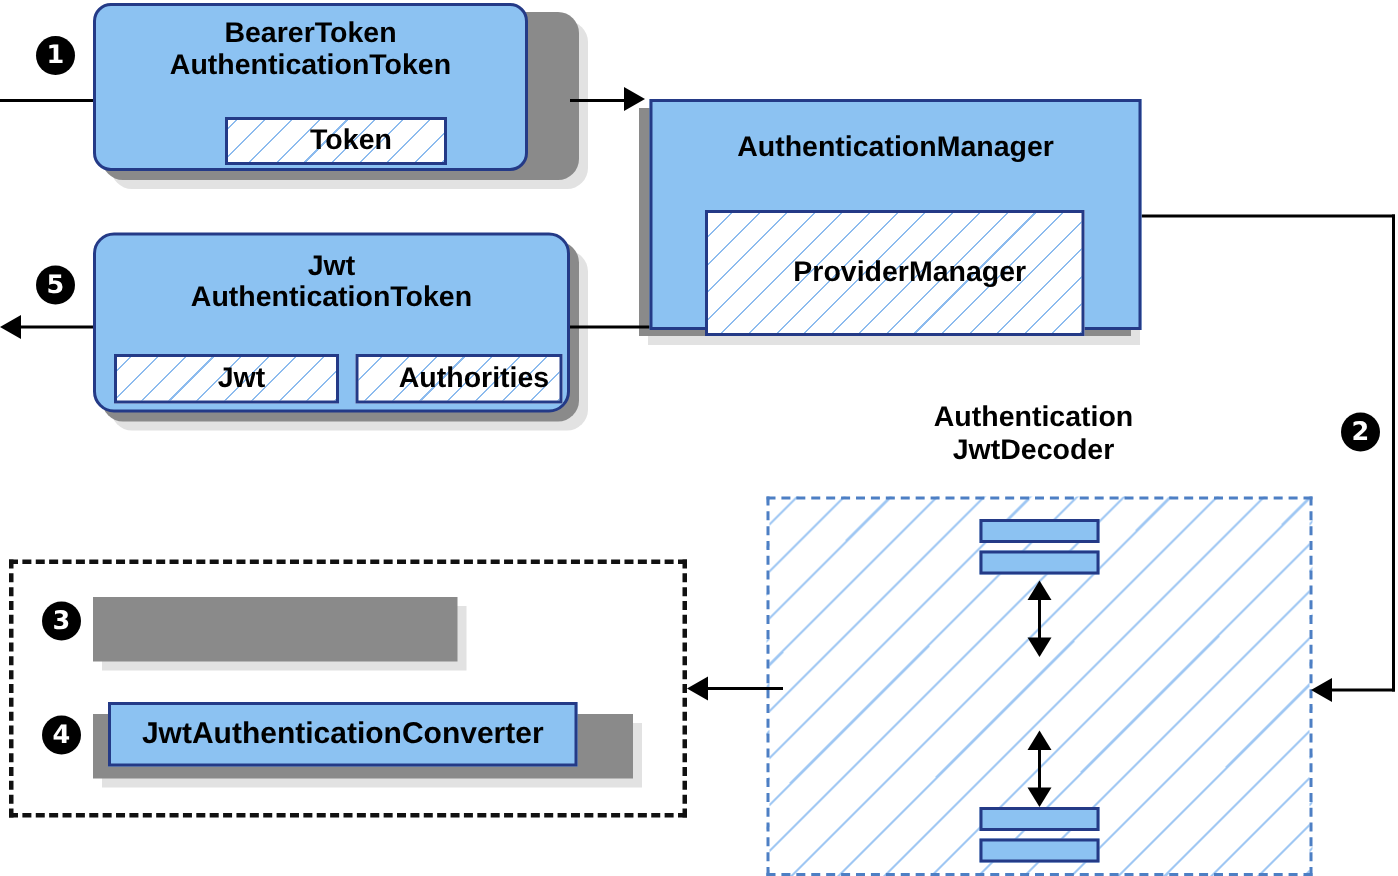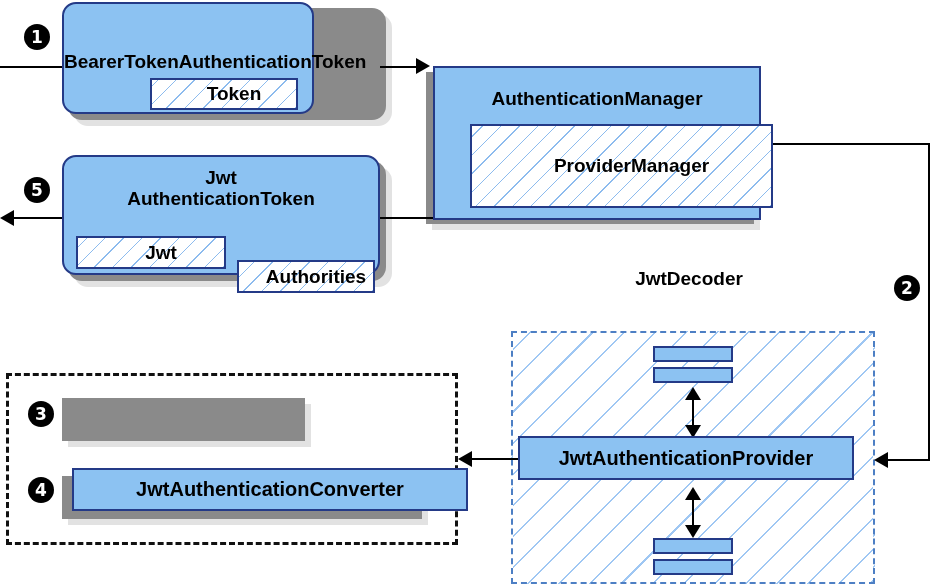--- a/index.html
+++ b/index.html
@@ -150,21 +150,21 @@
     z-index: 4;
   }
 </style>
 </head>
 <body>
 
 <div id="stage">
 
   <div class="shadow-light rounded abs" style="left:74px; top:14px; width:318px; height:112px;"></div>
   <div class="shadow-dark rounded abs" style="left:68px; top:8px; width:318px; height:112px;"></div>
-  <div class="node rounded abs" style="left:62px; top:2px; width:252px; height:112px; font-size:19px; flex-direction:row; justify-content:flex-start; padding-top:8px;">
+  <div class="node rounded abs" style="left:62px; top:2px; width:290px; height:112px; font-size:19px; flex-direction:column; justify-content:flex-start; padding-top:8px;border-radius:12px;">
     <div>BearerToken</div>
     <div>AuthenticationToken</div>
   </div>
   <div class="hatch-box abs" style="left:150px; top:78px; width:148px; height:32px; font-size:19px;">
     <span>Token</span>
   </div>
   <div class="marker abs" style="left:24px; top:24px;">
     <span>1</span>
   </div>
 
@@ -172,87 +172,85 @@
 
   <div class="shadow-light rounded abs" style="left:74px; top:167px; width:318px; height:120px;"></div>
   <div class="shadow-dark rounded abs" style="left:68px; top:161px; width:318px; height:120px;"></div>
   <div class="node rounded abs" style="left:62px; top:155px; width:318px; height:120px; font-size:19px; flex-direction:column; justify-content:flex-start; padding-top:10px;">
     <div>Jwt</div>
     <div>AuthenticationToken</div>
   </div>
   <div class="hatch-box abs" style="left:76px; top:236px; width:150px; height:33px; font-size:19px;">
     <span>Jwt</span>
   </div>
-  <div class="hatch-box abs" style="left:237px; top:236px; width:138px; height:33px; font-size:19px;margin-top:24px;">
+  <div class="hatch-box abs" style="left:237px; top:236px; width:138px; height:33px; font-size:19px;">
     <span>Authorities</span>
   </div>
   <div class="marker abs" style="left:24px; top:177px;">
     <span>5</span>
   </div>
 
   <div class="line-h" style="left:14px; top:217px; width:420px;"></div>
   <div class="arrow-left" style="left:0px; top:210px;"></div>
 
   <div class="shadow-light abs" style="left:432px; top:78px; width:328px; height:152px;"></div>
   <div class="shadow-dark abs" style="left:426px; top:72px; width:328px; height:152px;"></div>
   <div class="node abs" style="left:433px; top:66px; width:328px; height:154px; font-size:19px; flex-direction:column; justify-content:flex-start; padding-top:20px;">
     <div>AuthenticationManager</div>
   </div>
-  <div class="hatch-box abs" style="left:470px; top:124px; width:303px; height:84px; font-size:19px;">
+  <div class="hatch-box abs" style="left:470px; top:140px; width:253px; height:84px; font-size:19px;">
     <span>ProviderManager</span>
   </div>
 
   <div class="line-h" style="left:380px; top:66px; width:38px;"></div>
   <div class="arrow-right" style="left:416px; top:58px;"></div>
 
   <div class="line-h" style="left:761px; top:143px; width:169px;"></div>
   <div class="line-v" style="left:928px; top:143px; height:318px;"></div>
   <div class="line-h" style="left:888px; top:459px; width:42px;"></div>
   <div class="arrow-left" style="left:874px; top:452px;"></div>
   <div class="marker abs" style="left:894px; top:275px;">
     <span>2</span>
   </div>
 
   <div class="plain-label" style="left:571px; top:268px; width:236px; font-size:19px;">
+    <div>Authentication</div>
     <div>JwtDecoder</div>
   </div>
 
   <div class="dashed-blue abs" style="left:511px; top:331px; width:364px; height:253px;"></div>
 
   <div class="small-bar abs" style="left:653px; top:346px; width:80px; height:16px;"></div>
   <div class="small-bar abs" style="left:653px; top:367px; width:80px; height:16px;"></div>
 
   <div class="line-v" style="left:692px; top:392px; height:40px;"></div>
   <div class="arrow-up" style="left:685px; top:387px;"></div>
   <div class="arrow-down" style="left:685px; top:425px;"></div>
 
   <div class="shadow-light abs" style="left:530px; top:448px; width:328px; height:44px;"></div>
   <div class="shadow-dark abs" style="left:524px; top:442px; width:328px; height:44px;"></div>
-  <div class="node abs" style="left:518px; top:436px; width:336px; height:44px; font-size:20px;">
-    <span>JwtAuthenticationProvider</span>
-  </div>
 
   <div class="line-v" style="left:692px; top:492px; height:40px;"></div>
   <div class="arrow-up" style="left:685px; top:487px;"></div>
   <div class="arrow-down" style="left:685px; top:525px;"></div>
 
   <div class="small-bar abs" style="left:653px; top:538px; width:80px; height:16px;"></div>
   <div class="small-bar abs" style="left:653px; top:559px; width:80px; height:16px;"></div>
 
   <div class="dashed-black abs" style="left:6px; top:373px; width:452px; height:172px;"></div>
 
   <div class="shadow-light abs" style="left:68px; top:404px; width:243px; height:43px;"></div>
   <div class="shadow-dark abs" style="left:62px; top:398px; width:243px; height:43px;"></div>
   <div class="marker abs" style="left:28px; top:401px;">
     <span>3</span>
   </div>
 
   <div class="shadow-light abs" style="left:68px; top:482px; width:360px; height:43px;"></div>
   <div class="shadow-dark abs" style="left:62px; top:476px; width:360px; height:43px;"></div>
-  <div class="node abs" style="left:72px; top:468px; width:396px; height:43px; font-size:20px;">
+  <div class="node abs" style="left:72px; top:468px; width:313px; height:43px; font-size:20px;">
     <span>JwtAuthenticationConverter</span>
   </div>
   <div class="marker abs" style="left:28px; top:477px;">
     <span>4</span>
   </div>
 
   <div class="line-h" style="left:472px; top:458px; width:50px;"></div>
   <div class="arrow-left" style="left:458px; top:451px;"></div>
 
 </div>

